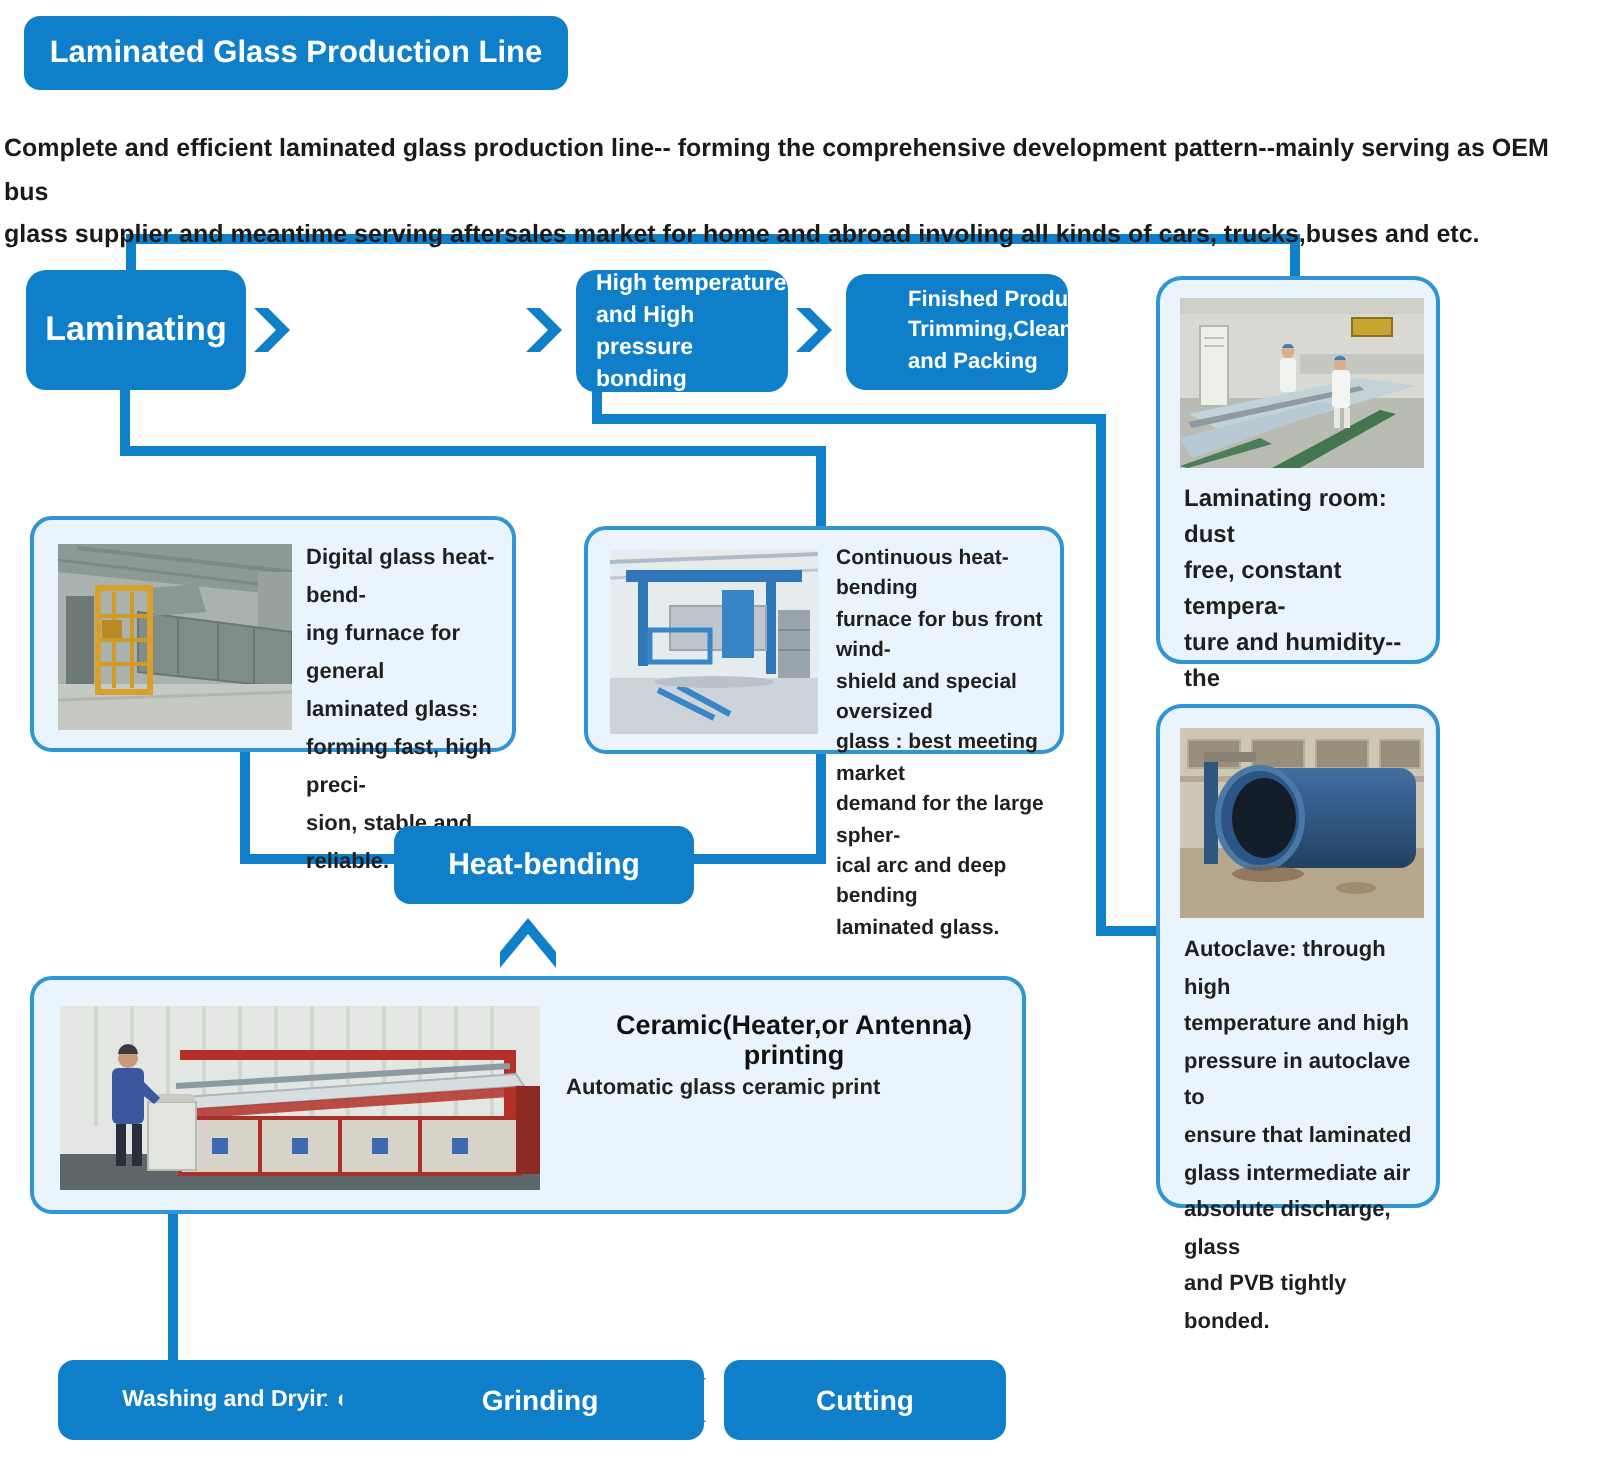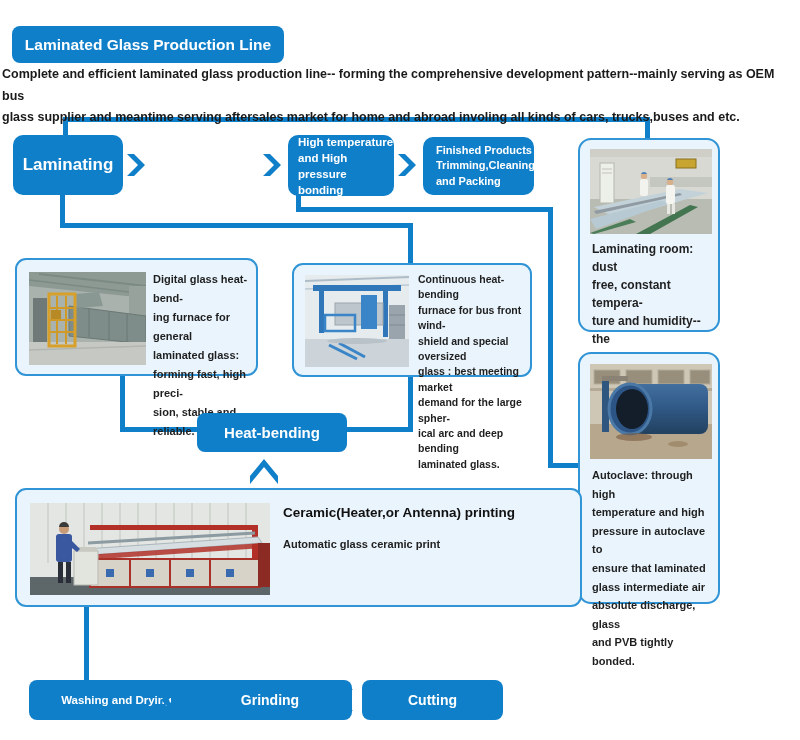--- a/index.html
+++ b/index.html
@@ -21,28 +21,28 @@
   .cline{position:absolute;background:var(--primary);z-index:1;}
 
   .panel{position:absolute;background:var(--panel-fill);border:2px solid var(--panel-border);
          border-radius:11px;z-index:2;}
   .panel .photo{position:absolute;display:block;}
   .cap{position:absolute;font-weight:bold;color:#1f1f1f;}
 
   .chev{position:absolute;z-index:3;}
   .chev polygon{fill:var(--primary);}
 
-  #header-box{left:12px;top:26px;width:272px;height:37px;font-size:15.5px;border-radius:8px;}
+  #header-box{left:12px;top:8px;width:272px;height:37px;font-size:15.5px;border-radius:8px;}
   #intro{position:absolute;left:2px;top:64px;width:780px;font-size:12.5px;font-weight:bold;
          color:var(--ink);line-height:21.5px;z-index:2;}
 
   #box-laminating{left:13px;top:135px;width:110px;height:60px;font-size:17px;}
   #box-heating{left:150px;top:137px;width:109px;height:57px;font-size:12px;line-height:17px;padding-left:13px;}
   #box-bonding{left:288px;top:135px;width:106px;height:61px;font-size:11.5px;line-height:16px;padding-left:10px;}
-  #box-finished{left:423px;top:137px;width:111px;height:58px;font-size:11px;line-height:15.5px;padding-left:13px;}
+  #box-finished{left:423px;top:137px;width:111px;height:58px;font-size:11px;line-height:15.5px;padding-left:31px;}
 
   #box-heatbending{left:197px;top:413px;width:150px;height:39px;font-size:15px;border-radius:8px;}
 
   #box-washing{left:29px;top:680px;width:175px;height:40px;font-size:11.5px;border-radius:8px;}
   #box-grinding{left:188px;top:680px;width:164px;height:40px;font-size:14px;border-radius:8px;}
   #box-cutting{left:362px;top:680px;width:141px;height:40px;font-size:14px;border-radius:8px;}
 
   #panel-digital{left:15px;top:258px;width:243px;height:118px;}
   #panel-digital .photo{left:12px;top:12px;}
   #panel-digital .cap{left:136px;top:10px;font-size:11px;line-height:19px;}
@@ -52,21 +52,21 @@
   #panel-continuous .cap{left:124px;top:7px;font-size:10.5px;line-height:15.4px;}
 
   #panel-lamroom{left:578px;top:138px;width:142px;height:194px;border-radius:13px;}
   #panel-lamroom .photo{left:10px;top:9px;}
   #panel-lamroom .cap{left:12px;top:100px;font-size:12px;line-height:18px;}
 
   #panel-autoclave{left:578px;top:352px;width:142px;height:252px;border-radius:13px;}
   #panel-autoclave .photo{left:10px;top:10px;}
   #panel-autoclave .cap{left:12px;top:112px;font-size:11px;line-height:18.6px;}
 
-  #panel-ceramic{left:15px;top:488px;width:567px;height:119px;text-align:center;}
+  #panel-ceramic{left:15px;top:488px;width:498px;height:119px;text-align:center;}
   #panel-ceramic .photo{left:13px;top:13px;}
   #ceramic-title{position:absolute;left:266px;top:15px;font-size:13.5px;font-weight:bold;color:#111;}
   #ceramic-subtitle{position:absolute;left:266px;top:48px;font-size:11px;font-weight:bold;color:#222;}
 </style>
 </head>
 <body>
 
 <div id="stage">
 
   <div class="bluebox center" id="header-box">

